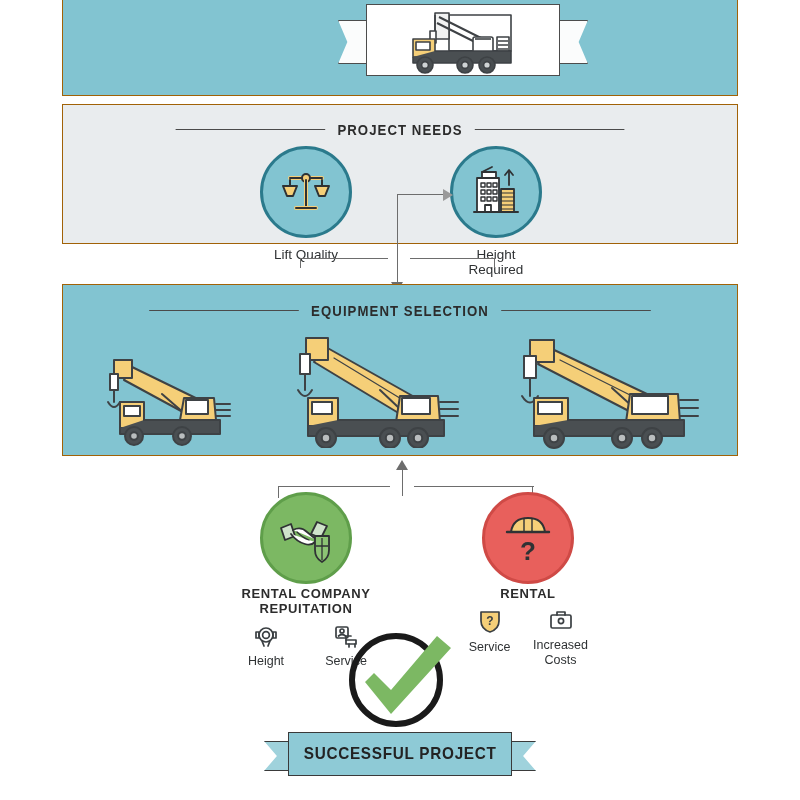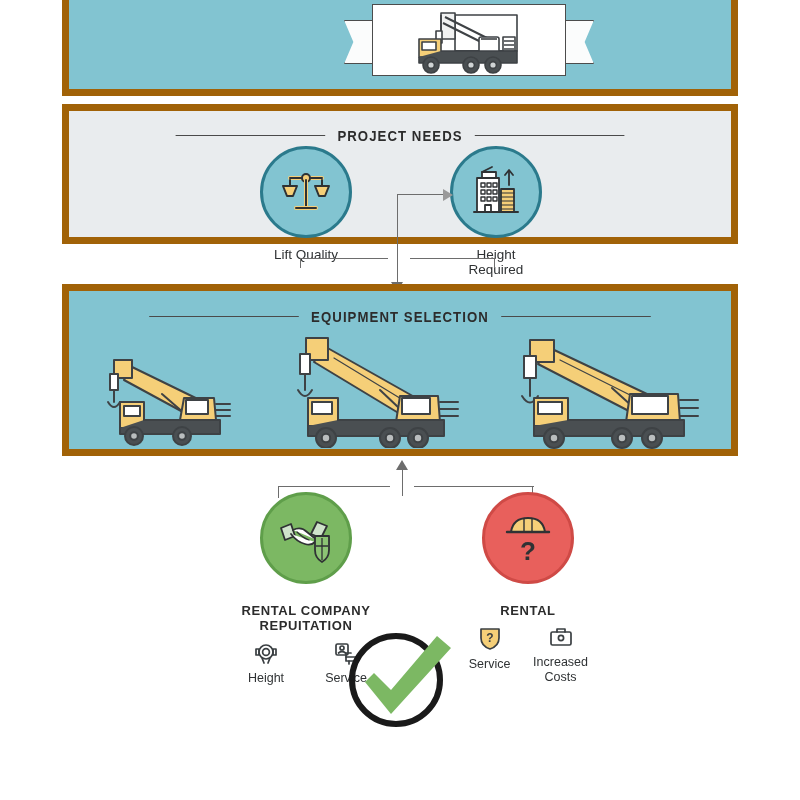--- a/index.html
+++ b/index.html
@@ -7,21 +7,21 @@
     width: 800px; height: 800px;
     background: #ffffff;
     font-family: "Liberation Sans", sans-serif;
     overflow: hidden;
   }
   #page { position: relative; width: 800px; height: 800px; background: #fff; }
 
   
   .band {
     position: absolute; left: 62px; width: 676px;
-    border: 7px solid #a16207;
+    border: 1px solid #a16207;
   }
   #band-hero      { top: 0px;   height: 96px;  background: #82c4d1; border-top: none; }
   #band-needs     { top: 104px; height: 140px; background: #e9ecee; }
   #band-equipment { top: 284px; height: 172px; background: #82c4d1; }
 
   .band-title {
     position: absolute; left: 0; width: 100%;
     display: flex; align-items: center; justify-content: center;
     gap: 14px;
     font-weight: bold; font-size: 15px; letter-spacing: 1.2px;
@@ -84,21 +84,21 @@
     border-left: 10px solid #9a9a9a;
   }
 
   
   #cranes { position: absolute; left: 62px; top: 322px; width: 676px; height: 128px; }
 
   
   #node-reputation { left: 226px; top: 492px; width: 160px; }
   #node-risks      { left: 468px; top: 492px; width: 120px; }
   .node-heading {
-    margin-top: 19px; font-weight: bold; font-size: 13px; letter-spacing: .6px;
+    margin-top: 2px; font-weight: bold; font-size: 13px; letter-spacing: .6px;
     color: #2c2c2c; line-height: 1.18;
     font-family: "Liberation Sans Narrow", "Liberation Sans", sans-serif;
     text-align: center;
   }
   .sub-row { display: flex; justify-content: center; gap: 22px; margin-top: 7px; }
   .sub-item { width: 58px; text-align: center; }
   .sub-item .sub-label {
     font-size: 12.5px; color: #2f3234; margin-top: 2px; line-height: 1.15;
     font-family: "Liberation Sans Narrow", "Liberation Sans", sans-serif;
   }
@@ -404,14 +404,21 @@
     </div>
   </div>
 
   <div id="check-seal">
     <svg width="118" height="104" viewBox="0 0 118 104">
       <circle cx="55" cy="54" r="44" fill="none" stroke="#1a1a1a" stroke-width="6"></circle>
       <path d="M24 56 L33 47 L50 64 L96 10 L110 22 L50 88 Z" fill="#7cb863" stroke="none"></path>
     </svg>
   </div>
 
+  <div id="success-ribbon">
+    <div class="flag-l"></div>
+    <div class="flag-r"></div>
+    <div class="panel">
+      <span>SUCCESSFUL PROJECT</span>
+    </div>
+  </div>
 
 </div>
 
 </body></html>

